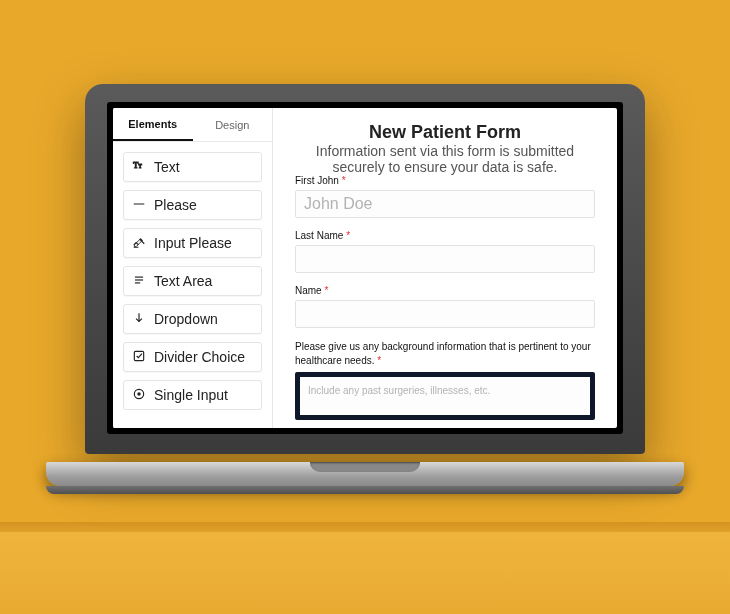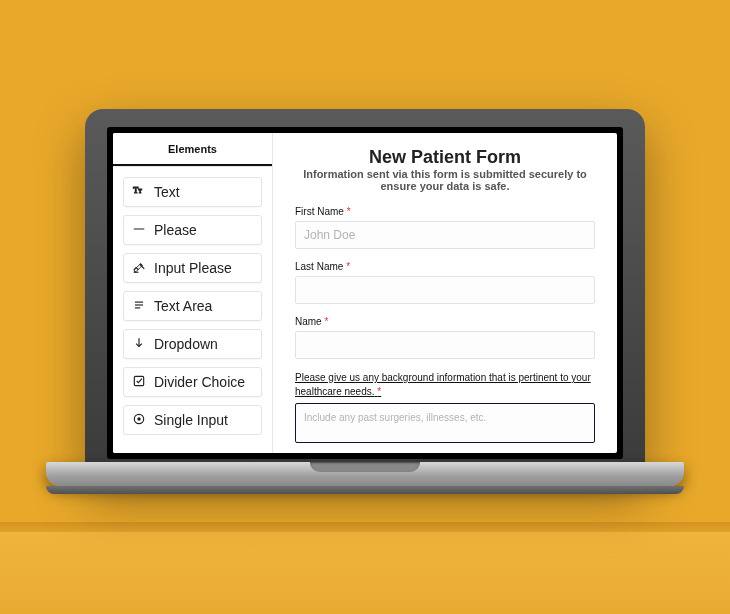--- a/index.html
+++ b/index.html
@@ -15,21 +15,21 @@
   .shelf::before {
     content: "";
     position: absolute;
     left: 0; right: 0; top: 0;
     height: 10px;
     background: linear-gradient(#d59320, #e0a22a);
   }
 
   .laptop {
     position: absolute;
-    left: 50%; top: 109px;
+    left: 50%; top: 84px;
     transform: translateX(-50%);
     width: 560px;
   }
   .screen-outer {
     width: 560px;
     height: 370px;
     background: linear-gradient(#5a5a5a, #3a3a3a);
     border-radius: 18px 18px 4px 4px;
     padding: 18px 22px 20px 22px;
     box-shadow: 0 20px 50px rgba(0,0,0,.35);
@@ -130,43 +130,41 @@
     padding: 14px 22px;
     overflow: hidden;
   }
   .form-title {
     text-align: center;
     font-size: 18px;
     font-weight: 700;
   }
   .form-intro {
     text-align: center;
-    font-size: 11px;
+    font-size: 14px;
     color: #555;
-    margin-bottom: 14px;
-    font-weight: bold;
   }
   .field { margin-bottom: 12px; }
   .field-label { font-size: 10px; color: #111; margin-bottom: 4px; display: block; }
   .req { color: #e03131; }
   .field-input {
     width: 100%;
     height: 28px;
     border: 1px solid #e2e2e2;
     border-radius: 2px;
     padding: 11px 8px;
-    font-size: 12px;
+    font-size: 16px;
     color: #333;
     background: #fdfdfd;
   }
   .field-input::placeholder { color: #b3b3b3; }
   .field-textarea {
     width: 100%;
     min-height: 40px;
-    border: 1px solid #0f172a;
+    border: 5px solid #0f172a;
     border-radius: 2px;
     padding: 8px;
     font-size: 10px;
     color: #333;
     background: #fdfdfd;
     resize: none;
     font-family: inherit;
   }
   .field-textarea::placeholder { color: #b3b3b3; }
 </style>
@@ -179,20 +177,23 @@
   <div class="screen-outer">
     <div class="screen-inner">
 
       <div class="app">
 
         <aside class="sidebar">
           <div class="tabs">
             <div class="tab active">
               <span>Elements</span>
             </div>
+            <div class="tab">
+              <span>Design</span>
+            </div>
           </div>
 
           <div class="elements-list">
 
             <div class="elem-card">
               <span>
                 <svg width="14" height="14" viewBox="0 0 24 24" fill="none" stroke="#222" stroke-width="2">
                   <path d="M4 6h16M9 6v12M4 18h10" stroke="none"></path>
                   <text x="2" y="16" font-size="14" font-family="serif" fill="#222">T</text>
                   <text x="11" y="16" font-size="9" font-family="serif" fill="#222">T</text>
@@ -265,21 +266,21 @@
 
           </div>
         </aside>
 
         <main class="canvas">
           <h1 class="form-title">New Patient Form</h1>
           <p class="form-intro">Information sent via this form is submitted securely to ensure your data is safe.</p>
 
           <div class="field">
             <label class="field-label">
-              <span>First Name</span>
+              <span>First John</span>
               <span class="req">*</span>
             </label>
             <input class="field-input" placeholder="John Doe" style="">
           </div>
 
           <div class="field">
             <label class="field-label">
               <span>Last Name</span>
               <span class="req">*</span>
             </label>
@@ -288,21 +289,21 @@
 
           <div class="field">
             <label class="field-label">
               <span>Name</span>
               <span class="req">*</span>
             </label>
             <input class="field-input" placeholder="" style="">
           </div>
 
           <div class="field">
-            <label class="field-label" style="line-height:1.4;text-decoration:underline;">
+            <label class="field-label" style="line-height:1.4;">
               <span>Please give us any background information that is pertinent to your healthcare needs.</span>
               <span class="req">*</span>
             </label>
             <textarea class="field-textarea" placeholder="Include any past surgeries, illnesses, etc." style=""></textarea>
           </div>
         </main>
 
       </div>
 
     </div>

